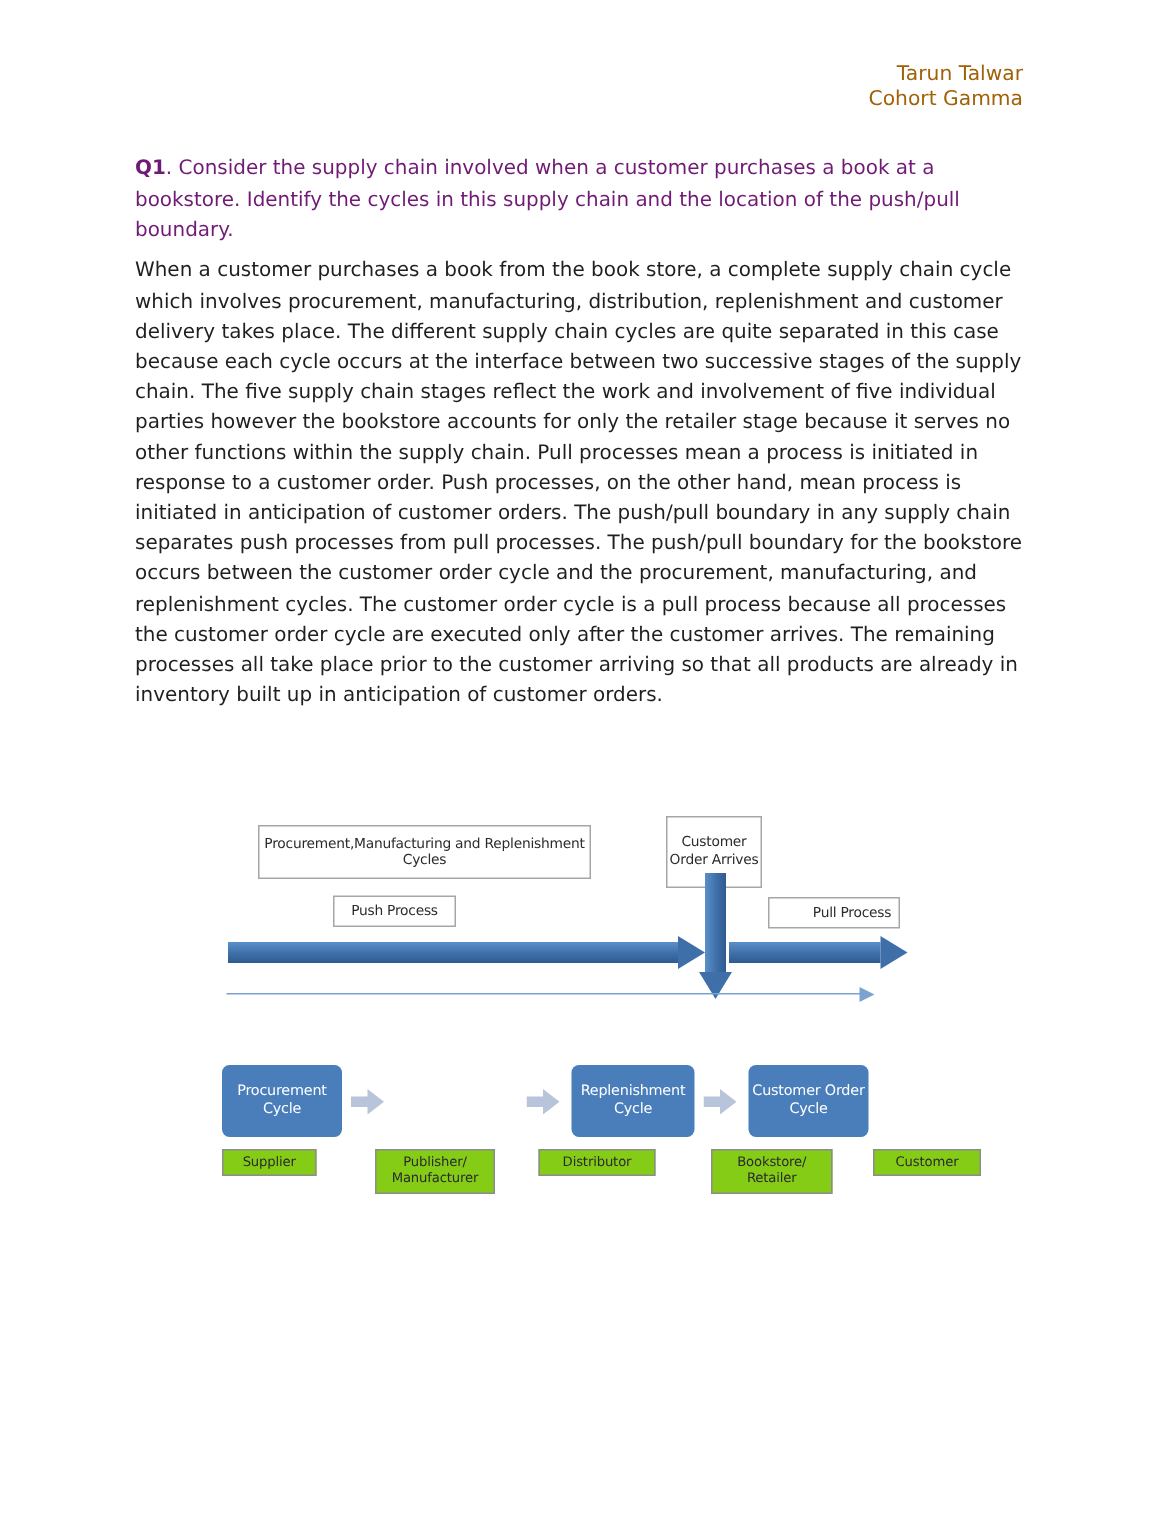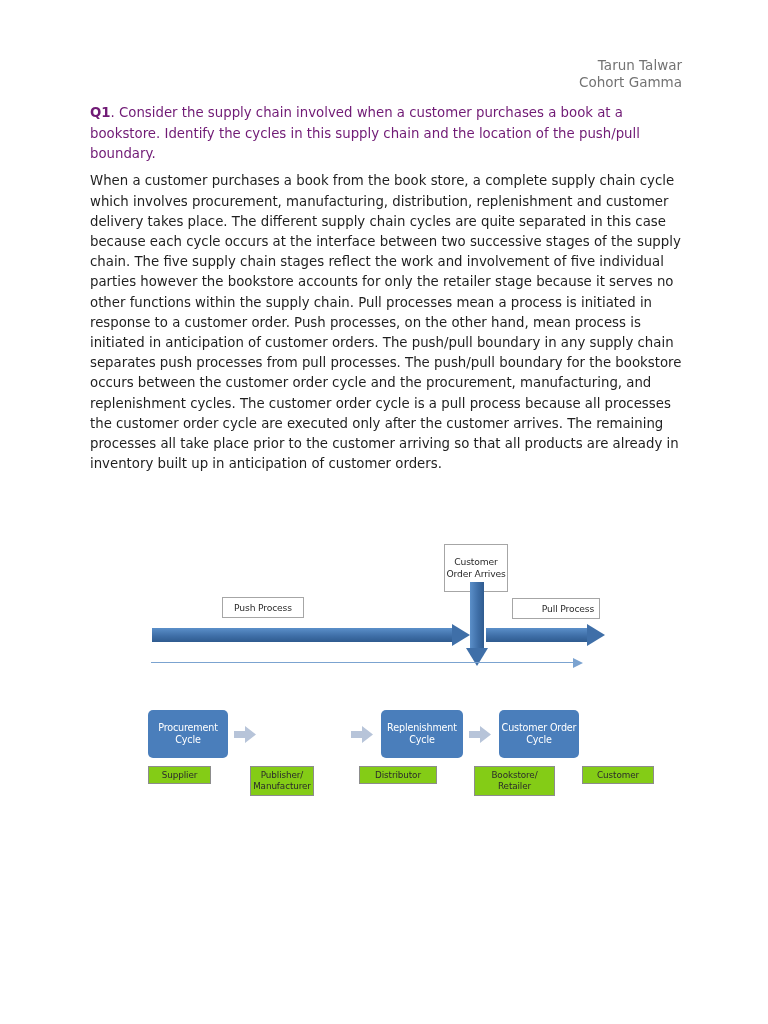--- a/index.html
+++ b/index.html
@@ -12,26 +12,26 @@
     height: 1024px;
     position: relative;
     font-family: "DejaVu Sans", sans-serif;
     color: #1a1a1a;
     overflow: hidden;
   }
 
   
   .header {
     position: absolute;
-    top: 57px;
+    top: 41px;
     right: 86px;
     text-align: right;
     font-size: 13.5px;
     line-height: 17px;
-    color: #737373;
+    color: #a16207;
   }
 
   
   .question {
     position: absolute;
     left: 90px;
     top: 90px;
     width: 586px;
     font-size: 13.3px;
     line-height: 20.6px;
@@ -168,39 +168,40 @@
     display: flex;
     align-items: center;
     justify-content: center;
     text-align: center;
     font-size: 8.8px;
     line-height: 11px;
     color: #2b2b2b;
     letter-spacing: -0.1px;
   }
   #stage-supplier   { left: 148px; top: 236px; width: 63px; height: 18px; }
-  #stage-publisher  { left: 250px; top: 236px; width: 64px; height: 30px; }
+  #stage-publisher  { left: 250px; top: 236px; width: 80px; height: 30px; }
   #stage-distributor{ left: 359px; top: 236px; width: 78px; height: 18px; }
   #stage-bookstore  { left: 474px; top: 236px; width: 81px; height: 30px; }
   #stage-customer   { left: 582px; top: 236px; width: 72px; height: 18px; }
 </style>
 </head>
 <body>
 
 <div class="header">
   <div>Tarun Talwar</div>
   <div>Cohort Gamma</div>
 </div>
 
 <p class="question"><span class="qlabel">Q1</span><span>. Consider the supply chain involved when a customer purchases a book at a bookstore. Identify the cycles in this supply chain and the location of the push/pull boundary.</span></p>
 
 <p class="answer">When a customer purchases a book from the book store, a complete supply chain cycle which involves procurement, manufacturing, distribution, replenishment and customer delivery takes place. The different supply chain cycles are quite separated in this case because each cycle occurs at the interface between two successive stages of the supply chain. The five supply chain stages reflect the work and involvement of five individual parties however the bookstore accounts for only the retailer stage because it serves no other functions within the supply chain. Pull processes mean a process is initiated in response to a customer order. Push processes, on the other hand, mean process is initiated in anticipation of customer orders. The push/pull boundary in any supply chain separates push processes from pull processes. The push/pull boundary for the bookstore occurs between the customer order cycle and the procurement, manufacturing, and replenishment cycles. The customer order cycle is a pull process because all processes the customer order cycle are executed only after the customer arrives. The remaining processes all take place prior to the customer arriving so that all products are already in inventory built up in anticipation of customer orders.</p>
 
 <div class="diagram">
 
+  <div class="obox" id="box-push-cycles">Procurement,Manufacturing and Replenishment Cycles</div>
   <div class="obox" id="box-order-arrives">Customer Order Arrives</div>
 
   <div class="obox" id="box-push-process">Push Process</div>
   <div class="obox" id="box-pull-process">Pull Process</div>
 
   <div class="harrow" id="arrow-push">
     <div class="shaft"></div>
     <div class="head"></div>
   </div>
   <div class="harrow" id="arrow-pull">

